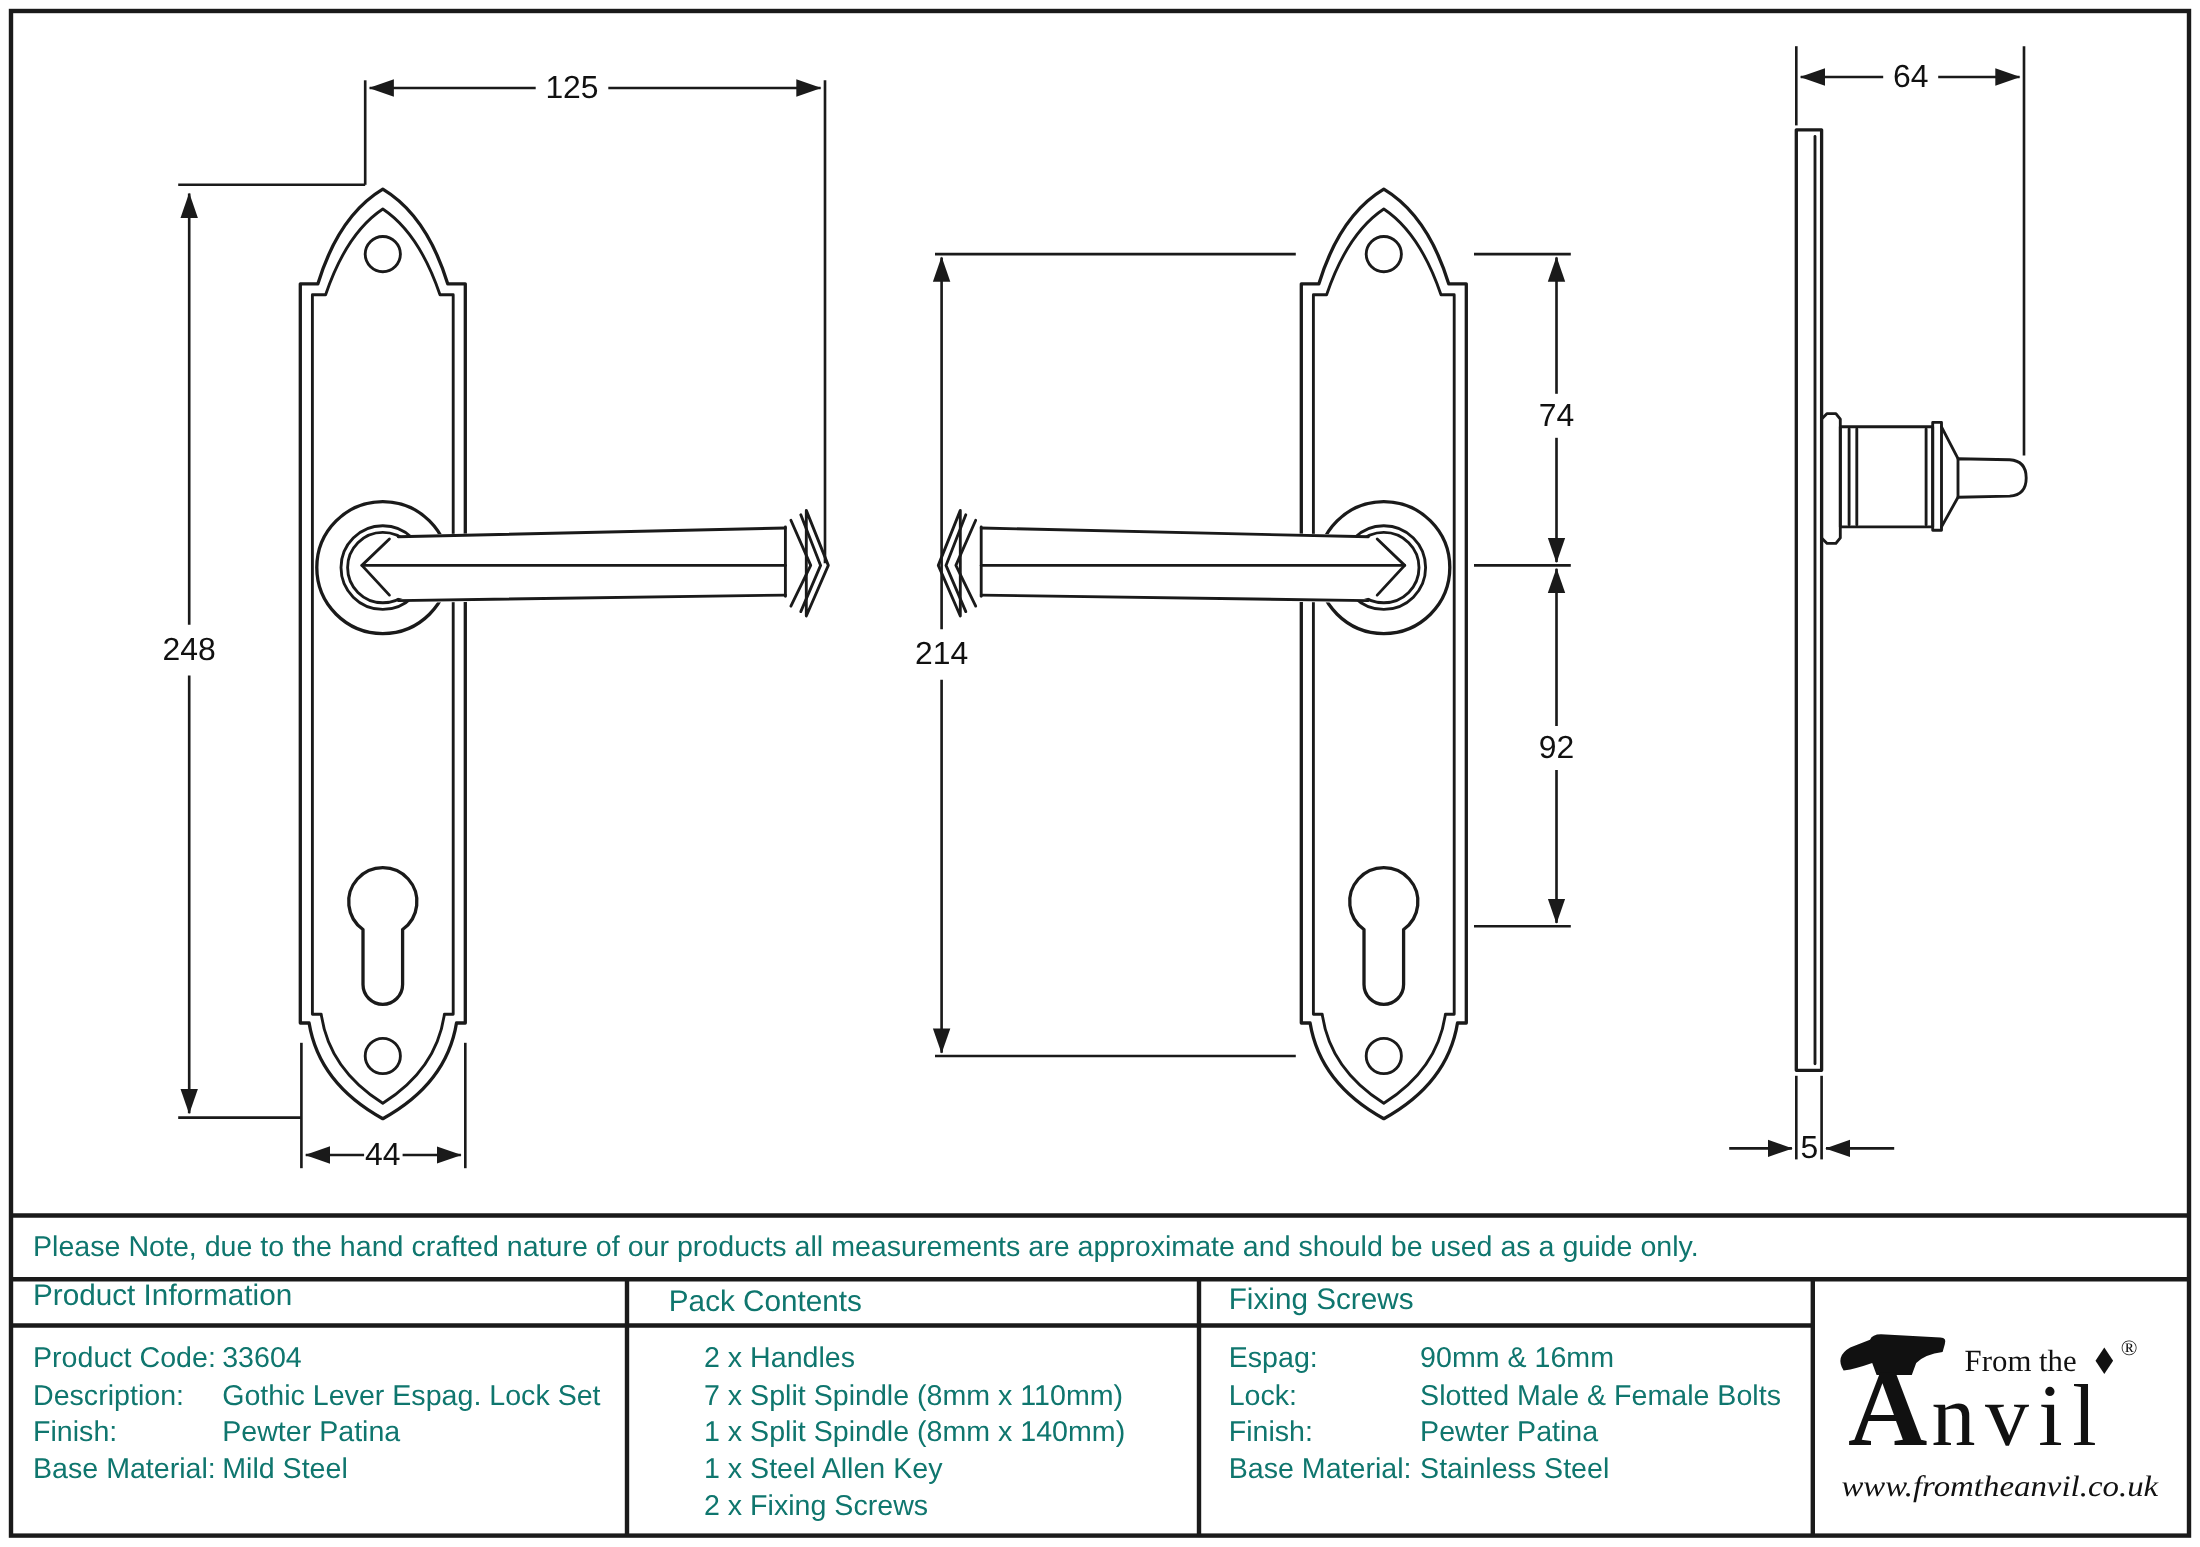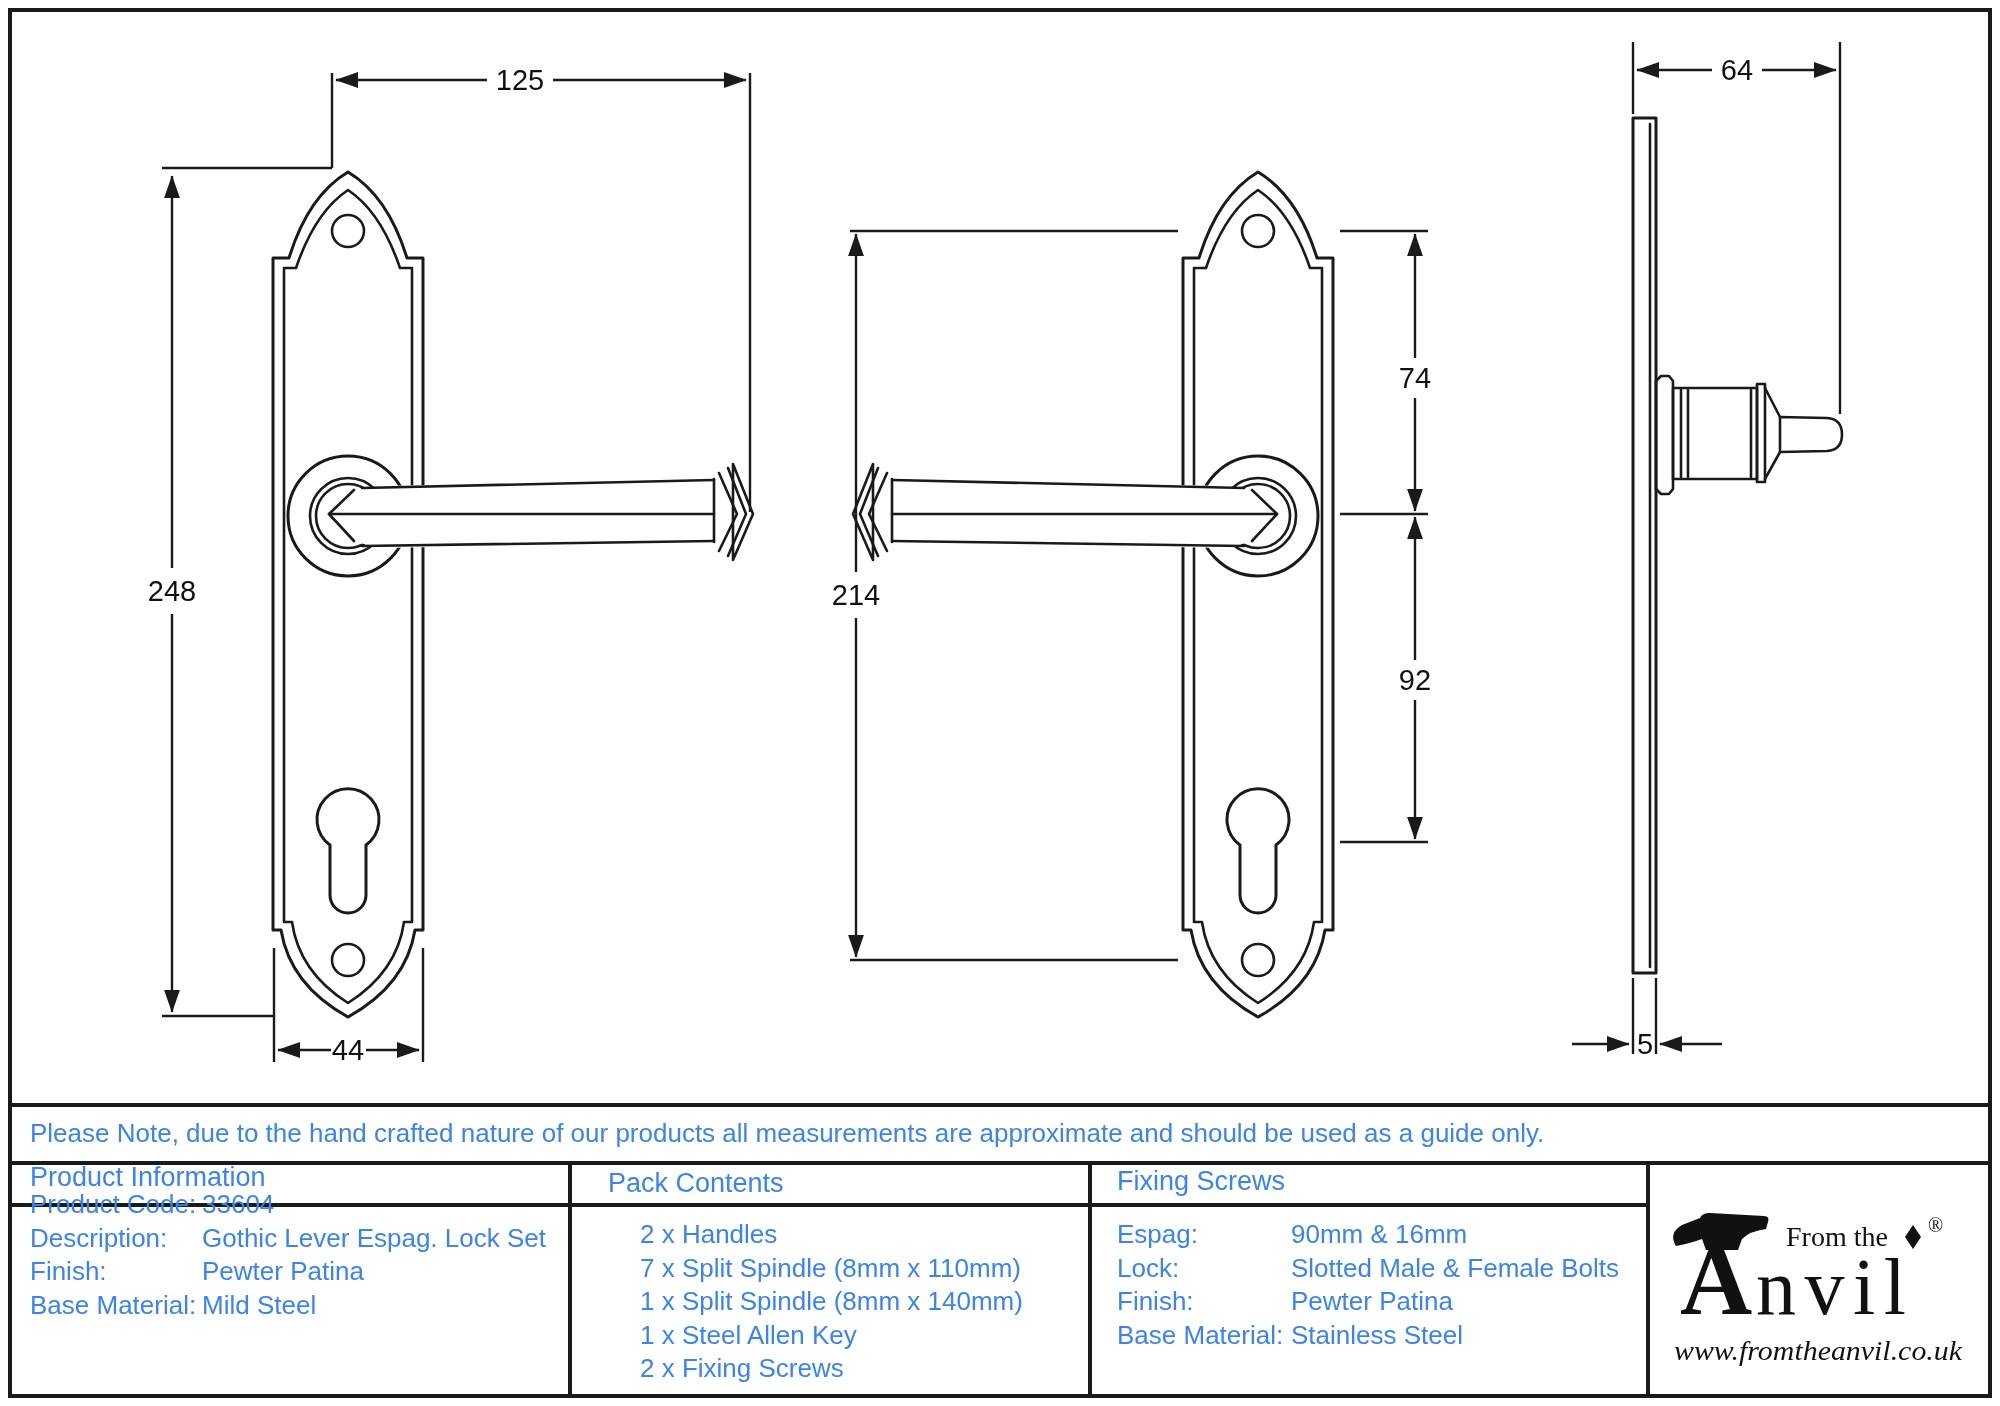--- a/index.html
+++ b/index.html
@@ -7,21 +7,21 @@
         font-family:"Liberation Sans",sans-serif;color:#111;}
   svg{position:absolute;left:0;top:0;}
   
   .ol{fill:none;stroke:#1a1a1a;stroke-width:3;stroke-linejoin:round;stroke-linecap:round;}
   .ol2{fill:none;stroke:#1a1a1a;stroke-width:2.6;stroke-linejoin:round;stroke-linecap:round;}
   .wf{fill:#fff;stroke:none;}
   .dm{fill:none;stroke:#1a1a1a;stroke-width:2.4;}
   .gr{fill:none;stroke:#1a1a1a;stroke-width:4;}
   .dl{font:29px "Liberation Sans",sans-serif;fill:#111;text-anchor:middle;dominant-baseline:central;}
   
-  .t{position:absolute;font:26px/33.6px "Liberation Sans",sans-serif;color:#3b82f6;}
+  .t{position:absolute;font:26px/33.6px "Liberation Sans",sans-serif;color:#0f766e;}
   .vcenter{display:flex;align-items:center;}
   .hdr{font-size:27px;}
   .kv{display:grid;grid-template-columns:172px auto;}
   .kv2{display:grid;grid-template-columns:174px auto;}
   .row{height:33.6px;display:contents;}
   .logo-svg text{fill:#111;}
 </style>
 </head>
 <body>
 
@@ -171,21 +171,21 @@
       </g>
     </g>
   </svg>
 
   <div class="t vcenter" style="left:30px;top:1107px;height:54px;width:1940px;">Please Note, due to the hand crafted nature of our products all measurements are approximate and should be used as a guide only.</div>
 
   <div class="t vcenter hdr" style="left:30px;top:1165px;height:26px;width:520px;">Product Information</div>
   <div class="t vcenter hdr" style="left:597px;top:1165px;height:38px;width:470px;margin-left:11px;">Pack Contents</div>
   <div class="t vcenter hdr" style="left:1117px;top:1165px;height:34px;width:500px;">Fixing Screws</div>
 
-  <div class="t kv" style="left:30px;top:1188px;width:530px;">
+  <div class="t kv" style="left:30px;top:1218px;width:530px;">
     <div class="row">
       <span>Product Code:</span>
       <span>33604</span>
     </div>
     <div class="row">
       <span>Description:</span>
       <span>Gothic Lever Espag. Lock Set</span>
     </div>
     <div class="row">
       <span>Finish:</span>

